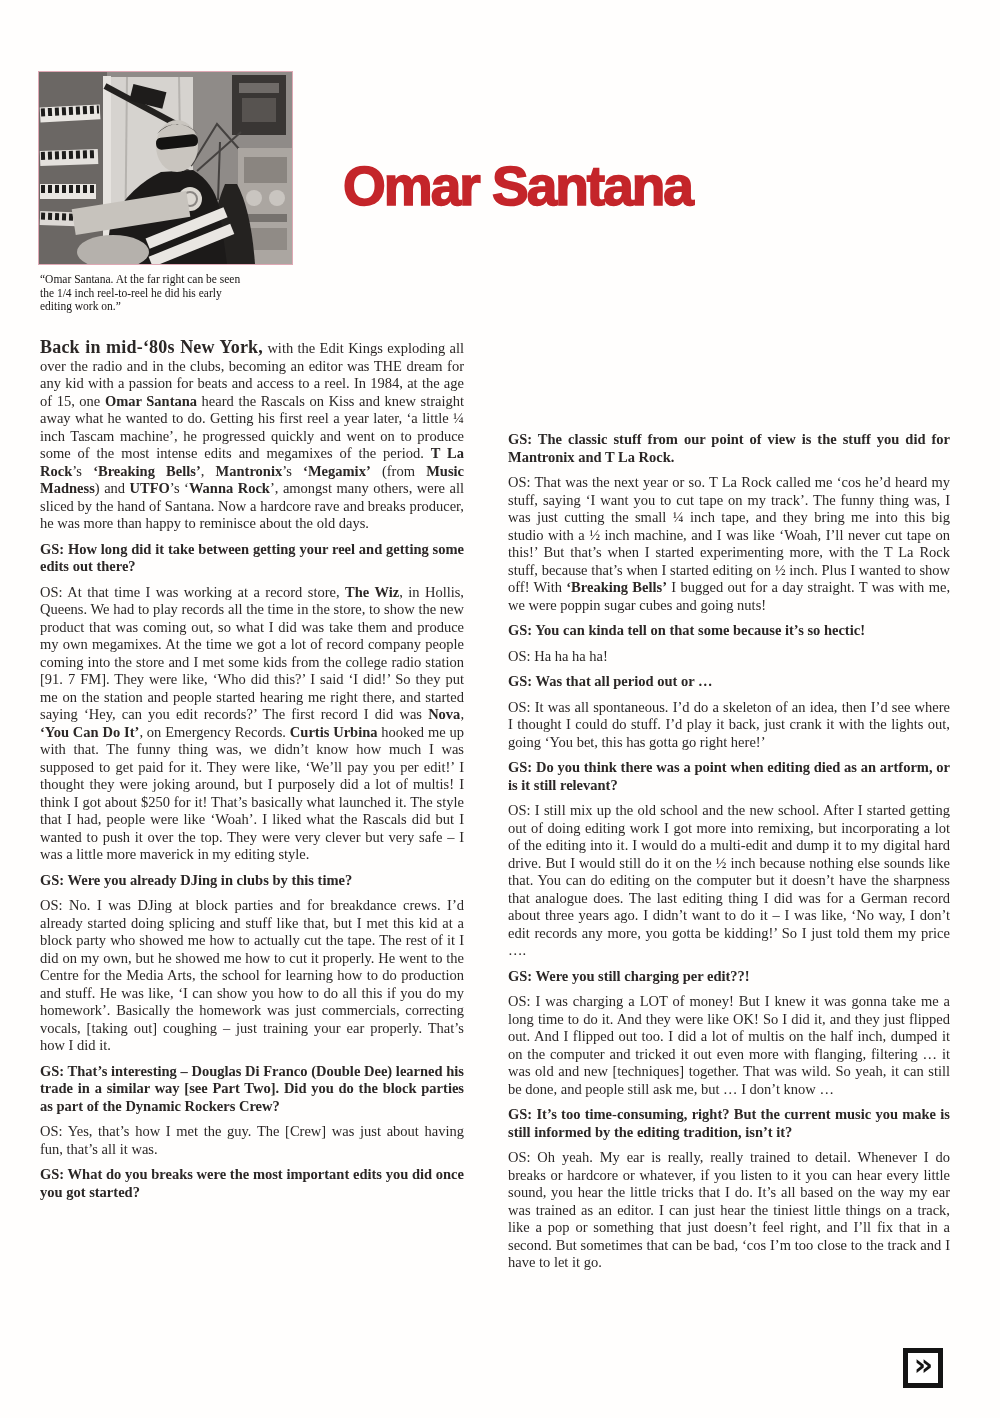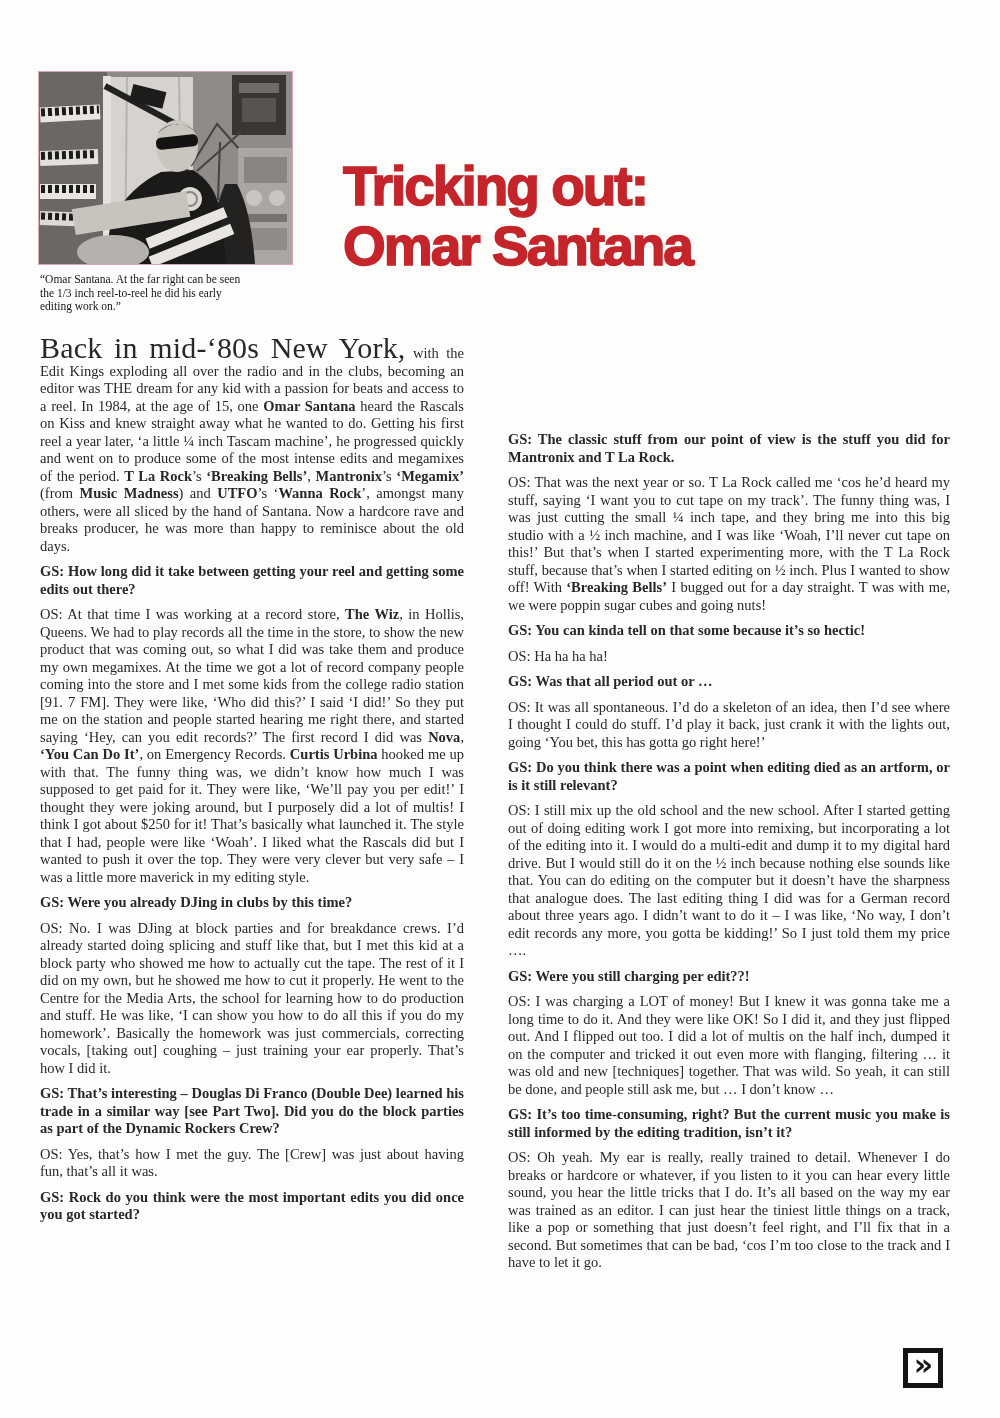--- a/index.html
+++ b/index.html
@@ -24,21 +24,21 @@
     font-family:"Liberation Sans", sans-serif; font-weight:bold;
     font-size:55px; line-height:60px; letter-spacing:-2px;
     color:var(--accent); -webkit-text-stroke:1.6px var(--accent);
     white-space:nowrap;
   }
   .col{ position:absolute; text-align:justify; font-size:14.5px; line-height:17.5px; }
   .col-left{ left:40px; top:339px; width:424px; }
   .col-right{ left:508px; top:381px; width:442px;margin-top:48px; }
   .col p{ margin:0 0 8px 0; }
   .col p.q{ font-weight:bold; margin:2px 0 8px 0; }
-  .lead{ font-weight:normal; font-size:30px; line-height:17.5px; letter-spacing:0.2px; }
+  .lead{ font-weight:bold; font-size:18px; line-height:17.5px; letter-spacing:0.2px; }
   .next-box{
     position:absolute; left:903px; top:1348px; width:40px; height:40px;
     border:5px solid #141414; background:#fff;
     display:flex; align-items:center; justify-content:center; cursor:pointer;
   }
   .next-box .chev{
     font-family:"DejaVu Sans", sans-serif; font-weight:bold;
     font-size:30px; color:#141414; letter-spacing:-3px;
     line-height:1; transform:translate(-1px,-3px);
   }
@@ -113,36 +113,35 @@
       <rect x="34" y="128" width="116" height="26" fill="#c7c3bd" transform="rotate(-9 92 141)"></rect>
 
       <ellipse cx="138" cy="74" rx="21" ry="26" fill="#c9c5bf"></ellipse>
       <path d="M118 62 Q138 42 159 62 Q150 52 138 52 Q126 52 118 62 Z" fill="#343230"></path>
       <rect x="117" y="64" width="42" height="12" rx="5" fill="#141312" transform="rotate(-6 138 70)"></rect>
 
       <ellipse cx="74" cy="180" rx="36" ry="17" fill="#b5b1ac"></ellipse>
     </svg>
   </div>
 
-  <div class="caption">“Omar Santana. At the far right can be seen the 1/3 inch reel-to-reel he did his early editing work on.”</div>
+  <div class="caption">“Omar Santana. At the far right can be seen the 1/4 inch reel-to-reel he did his early editing work on.”</div>
 
   <div class="title">
-    <div>Tricking out:</div>
     <div>Omar Santana</div>
   </div>
 
   <div class="col col-left">
     <p><span class="lead">Back in mid-‘80s New York,</span><span><span> with the Edit Kings exploding all over the radio and in the clubs, becoming an editor was THE dream for any kid with a passion for beats and access to a reel.  In 1984, at the age of 15, one </span><b>Omar Santana</b><span> heard the Rascals on Kiss and knew straight away what he wanted to do.  Getting his first reel a year later, ‘a little ¼ inch Tascam machine’, he progressed quickly and went on to produce some of the most intense edits and megamixes of the period. </span><b>T La Rock</b><span>’s </span><b>‘Breaking Bells’</b><span>, </span><b>Mantronix</b><span>’s </span><b>‘Megamix’</b><span> (from </span><b>Music Madness</b><span>) and </span><b>UTFO</b><span>’s ‘</span><b>Wanna Rock</b><span>’, amongst many others, were all sliced by the hand of Santana. Now a hardcore rave and breaks producer, he was more than happy to reminisce about the old days.</span></span></p>
     <p class="q">GS: How long did it take between getting your reel and getting some edits out there?</p>
     <p><span>OS: At that time I was working at a record store, </span><b>The Wiz</b><span>, in Hollis, Queens. We had to play records all the time in the store, to show the new product that was coming out, so what I did was take them and produce my own megamixes. At the time we got a lot of record company people coming into the store and I met some kids from the college radio station [91. 7 FM]. They were like, ‘Who did this?’ I said ‘I did!’ So they put me on the station and people started hearing me right there, and started saying ‘Hey, can you edit records?’ The first record I did was </span><b>Nova</b><span>, </span><b>‘You Can Do It’</b><span>, on Emergency Records. </span><b>Curtis Urbina</b><span> hooked me up with that.  The funny thing was, we didn’t know how much I was supposed to get paid for it.  They were like, ‘We’ll pay you per edit!’ I thought they were joking around, but I purposely did a lot of multis! I think I got about $250 for it! That’s basically what launched it. The style that I had, people were like ‘Woah’.  I liked what the Rascals did but I wanted to push it over the top. They were very clever but very safe – I was a little more maverick in my editing style.</span></p>
     <p class="q">GS: Were you already DJing in clubs by this time?</p>
     <p><span>OS: No. I was DJing at block parties and for breakdance crews. I’d already started doing splicing and stuff like that, but I met this kid at a block party who showed me how to actually cut the tape. The rest of it I did on my own, but he showed me how to cut it properly. He went to the Centre for the Media Arts, the school for learning how to do production and stuff. He was like, ‘I can show you how to do all this if you do my homework’. Basically the homework was just commercials, correcting vocals, [taking out] coughing – just training your ear properly.  That’s how I did it.</span></p>
     <p class="q">GS: That’s interesting – Douglas Di Franco (Double Dee) learned his trade in a similar way [see Part Two]. Did you do the block parties as part of the Dynamic Rockers Crew?</p>
     <p><span>OS: Yes, that’s how I met the guy. The [Crew] was just about having fun, that’s all it was.</span></p>
-    <p class="q">GS: Rock do you think were the most important edits you did once you got started?</p>
+    <p class="q">GS: What do you breaks were the most important edits you did once you got started?</p>
   </div>
 
   <div class="col col-right">
     <p class="q">GS: The classic stuff from our point of view is the stuff you did for Mantronix and T La Rock.</p>
     <p><span>OS: That was the next year or so. T La Rock called me ‘cos he’d heard my stuff, saying ‘I want you to cut tape on my track’. The funny thing was, I was just cutting the small ¼ inch tape, and they bring me into this big studio with a ½ inch machine, and I was like ‘Woah, I’ll never cut tape on this!’ But that’s when I started experimenting more, with the T La Rock stuff, because that’s when I started editing on ½ inch. Plus I wanted to show off! With </span><b>‘Breaking Bells’</b><span> I bugged out for a day straight. T was with me, we were poppin sugar cubes and going nuts!</span></p>
     <p class="q">GS: You can kinda tell on that some because it’s so hectic!</p>
     <p><span>OS: Ha ha ha ha!</span></p>
     <p class="q">GS: Was that all period out or …</p>
     <p><span>OS: It was all spontaneous. I’d do a skeleton of an idea, then I’d see where I thought I could do stuff. I’d play it back, just crank it with the lights out, going ‘You bet, this has gotta go right here!’</span></p>
     <p class="q">GS: Do you think there was a point when editing died as an artform, or is it still relevant?</p>

